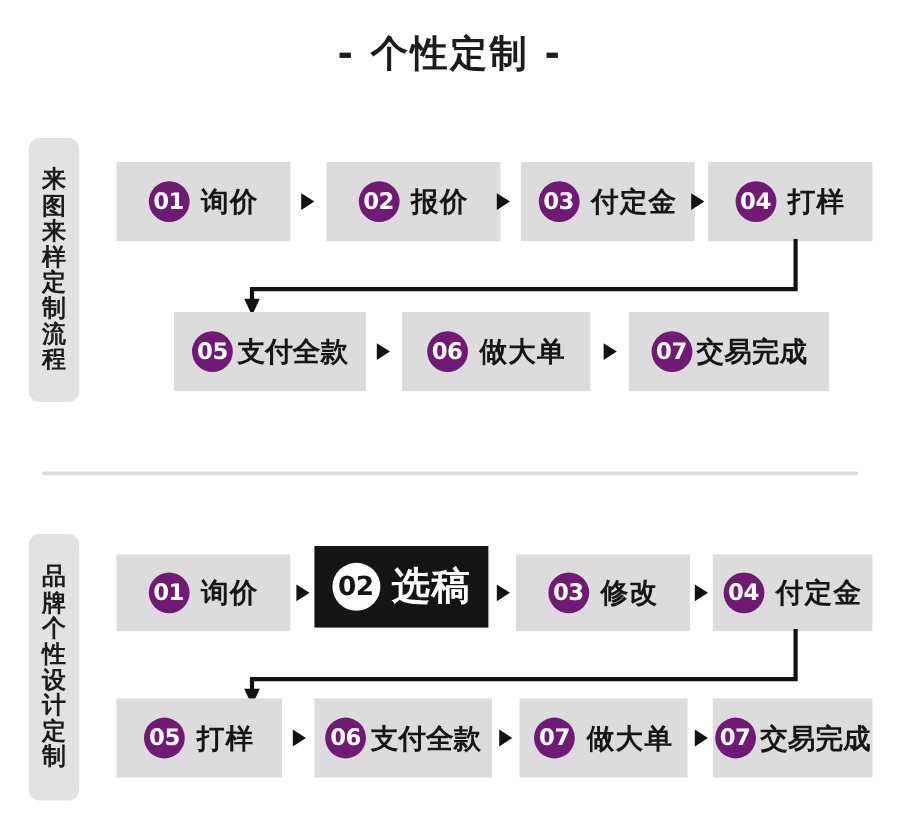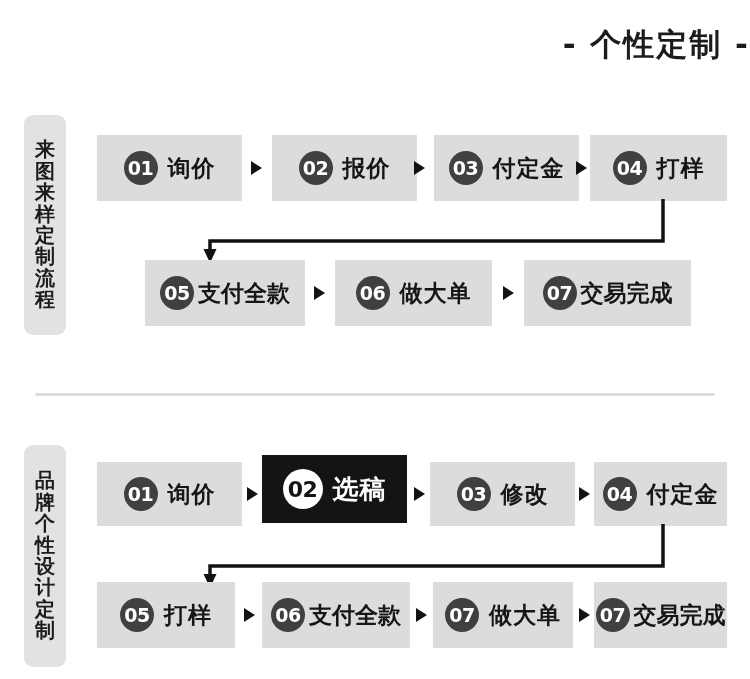--- a/index.html
+++ b/index.html
@@ -15,21 +15,21 @@
     font-family: "DejaVu Sans", "Liberation Sans", sans-serif;
     color: #1a1a1a;
     -webkit-font-smoothing: antialiased;
   }
 
   .page-title {
     position: absolute;
     left: 0;
     top: 24px;
     width: 750px;
-    text-align: right;
+    text-align: center;
     font-size: 31px;
     font-weight: bold;
     letter-spacing: 2px;
     color: #1c1c1c;
   }
 
   .divider {
     position: absolute;
     left: 35px;
     top: 393px;
@@ -76,42 +76,42 @@
   }
   .step.dark { background: #141414; }
 
   .badge {
     display: inline-flex;
     align-items: center;
     justify-content: center;
     width: 34px;
     height: 34px;
     border-radius: 50%;
-    background: #404040;
+    background: #701a75;
     color: #ffffff;
     font-size: 19px;
     font-weight: bold;
     letter-spacing: -0.5px;
     flex: 0 0 auto;
   }
   .step.dark .badge {
     background: #ffffff;
     color: #141414;
   }
   .step.big .badge { width: 40px; height: 40px; font-size: 22px; }
 
   .step-text {
     font-size: 23px;
     font-weight: bold;
     color: #161616;
     letter-spacing: 1px;
     margin-left: 10px;
   }
   .step.dark .step-text { color: #ffffff; }
-  .step.big .step-text { font-size: 26px; }
+  .step.big .step-text { font-size: 32px; }
   .step.tight .step-text { margin-left: 4px; letter-spacing: 0px; }
 
   
   .arrow-tri {
     position: absolute;
     width: 0;
     height: 0;
     border-top: 7px solid transparent;
     border-bottom: 7px solid transparent;
     border-left: 11px solid #121212;

